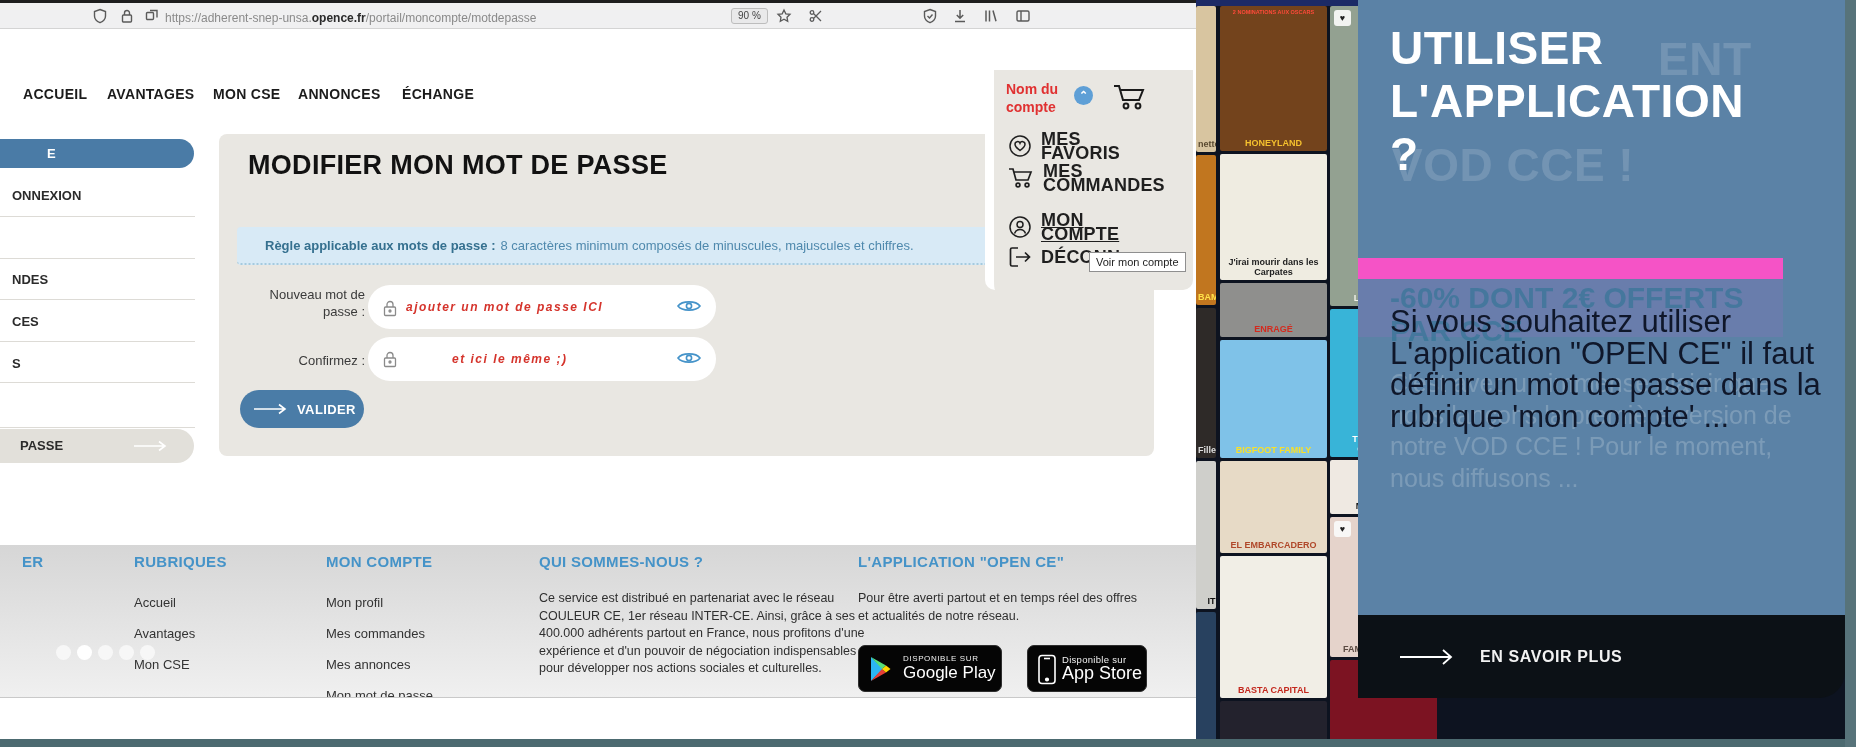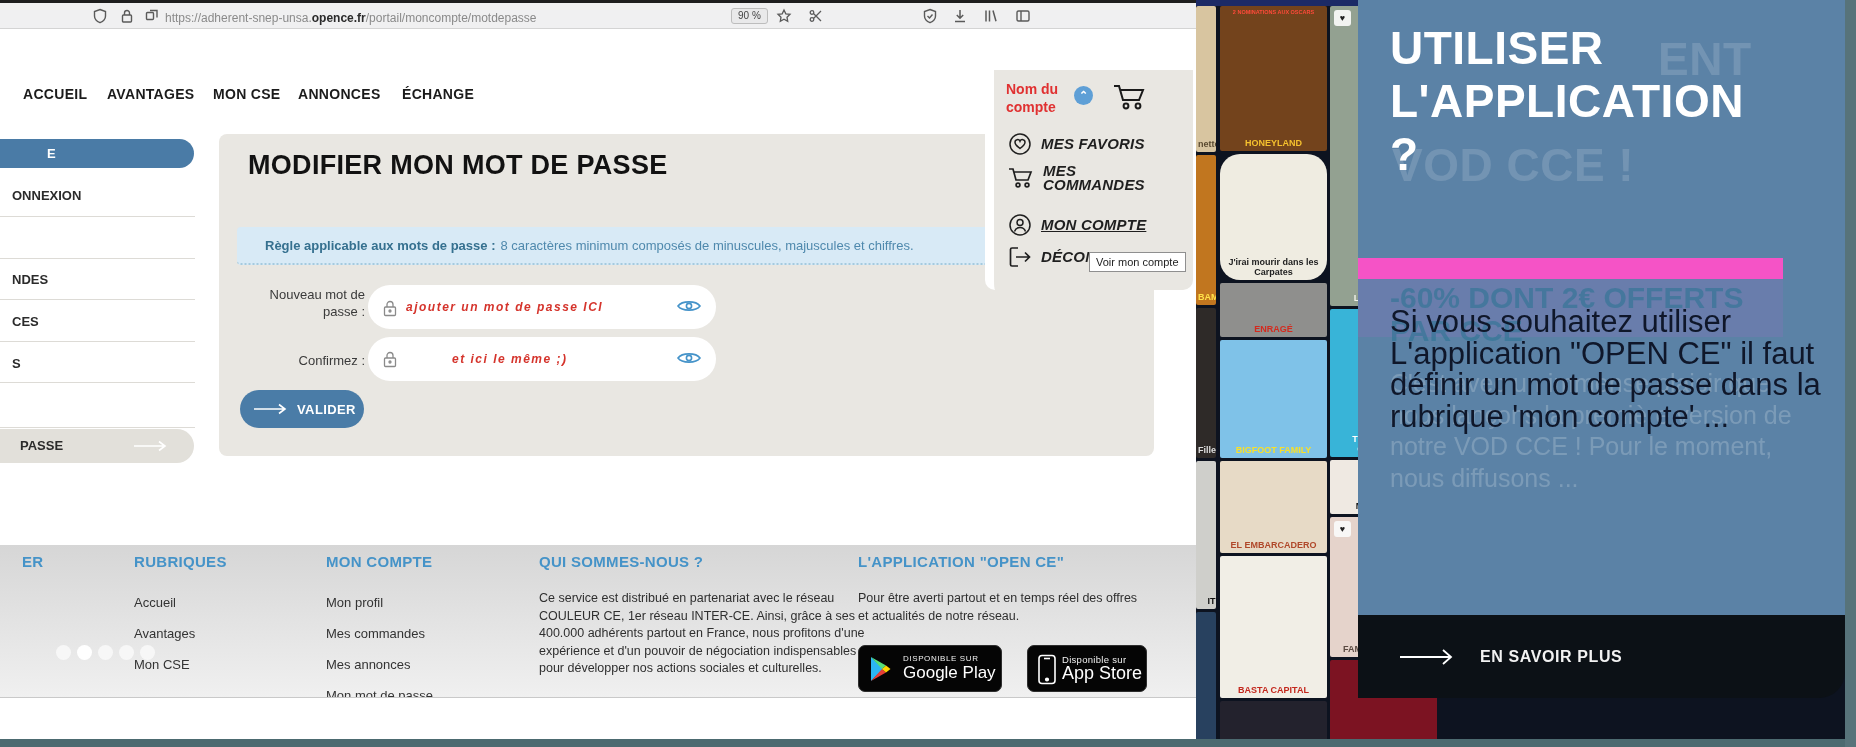--- a/index.html
+++ b/index.html
@@ -39,21 +39,21 @@
   .eye-btn{position:absolute;left:455px;width:30px;height:22px;background:none;border:none;padding:0;cursor:pointer;color:#4593c9;z-index:2;}
   .valider{position:absolute;left:21px;top:256px;width:124px;height:38px;background:#4a7ca7;border:none;border-radius:19px;color:#fff;display:flex;align-items:center;gap:9px;padding:0 0 0 14px;cursor:pointer;}
   .valider span{font-size:13px;font-weight:700;letter-spacing:.4px;}
 
   
   .acct{position:absolute;left:985px;top:70px;width:208px;height:220px;background:#e9e7e2;border-left:9px solid #fff;border-radius:0 0 10px 10px;}
   .acct-name{position:absolute;left:12px;top:10px;font-size:14px;font-weight:700;color:#e03131;line-height:18px;}
   .chev{position:absolute;left:80px;top:16px;width:19px;height:19px;border-radius:50%;background:#5e9fd6;color:#fff;font-size:11px;font-weight:700;text-align:center;line-height:19px;cursor:pointer;}
   .cart-top{position:absolute;left:118px;top:12px;color:#1a1a1a;cursor:pointer;}
   .m-item{position:absolute;left:14px;display:flex;align-items:center;gap:9px;cursor:pointer;color:#1f1f1f;}
-  .m-item .lbl{font-size:15px;font-weight:700;letter-spacing:.2px;width:110px;line-height:14px;font-style:italic;}
+  .m-item .lbl{font-size:18px;font-weight:700;letter-spacing:.2px;width:110px;line-height:14px;}
   .m-underline .lbl{text-decoration:underline;}
   .tooltip{position:absolute;left:1089px;top:252px;height:20px;background:#fff;border:1px solid #8f8f8f;font-size:11px;color:#222;line-height:18px;padding:0 6px;white-space:nowrap;z-index:30;}
 
   
   .footer{position:absolute;left:0;top:545px;width:1196px;height:153px;background:linear-gradient(#d6d6d6,#f0f0f0);}
   .f-head{position:absolute;top:8px;font-size:15px;font-weight:800;color:#4593c8;letter-spacing:.3px;}
   .f-link{position:absolute;font-size:13px;color:#333;cursor:pointer;}
   .f-para{position:absolute;font-size:12.5px;color:#2f2f2f;line-height:17.5px;}
   .dots{position:absolute;left:56px;top:100px;display:flex;gap:6px;}
   .dot{width:15px;height:15px;border-radius:50%;background:rgba(255,255,255,.65);cursor:pointer;}
@@ -309,21 +309,21 @@
         </div>
         <div class="poster" style="height: 150px; background: rgb(40, 65, 95);">
           <span class="ptitle" style="color: rgb(232, 228, 218);">CER RIQUE</span>
         </div>
       </div>
       <div class="pcol" style="left: 24px; width: 107px;">
         <div class="poster" style="height: 145px; background: rgb(115, 67, 28);">
           <span class="pnote" style="color: rgb(255, 74, 58);">2 NOMINATIONS AUX OSCARS</span>
           <span class="ptitle" style="color: rgb(245, 193, 46);">HONEYLAND</span>
         </div>
-        <div class="poster" style="height: 126px; background: rgb(239, 236, 225); border-radius: 20px;">
+        <div class="poster" style="height: 126px; background: rgb(239, 236, 225);">
           <span class="ptitle" style="color: rgb(34, 34, 34);">J'irai mourir dans les Carpates</span>
         </div>
         <div class="poster" style="height: 54px; background: rgb(143, 143, 141);">
           <span class="ptitle" style="color: rgb(212, 42, 30);">ENRAGÉ</span>
         </div>
         <div class="poster" style="height: 118px; background: rgb(127, 194, 232);">
           <span class="ptitle" style="color: rgb(248, 224, 42);">BIGFOOT FAMILY</span>
         </div>
         <div class="poster" style="height: 92px; background: rgb(231, 218, 198);">
           <span class="ptitle" style="color: rgb(176, 72, 42);">EL EMBARCADERO</span>

